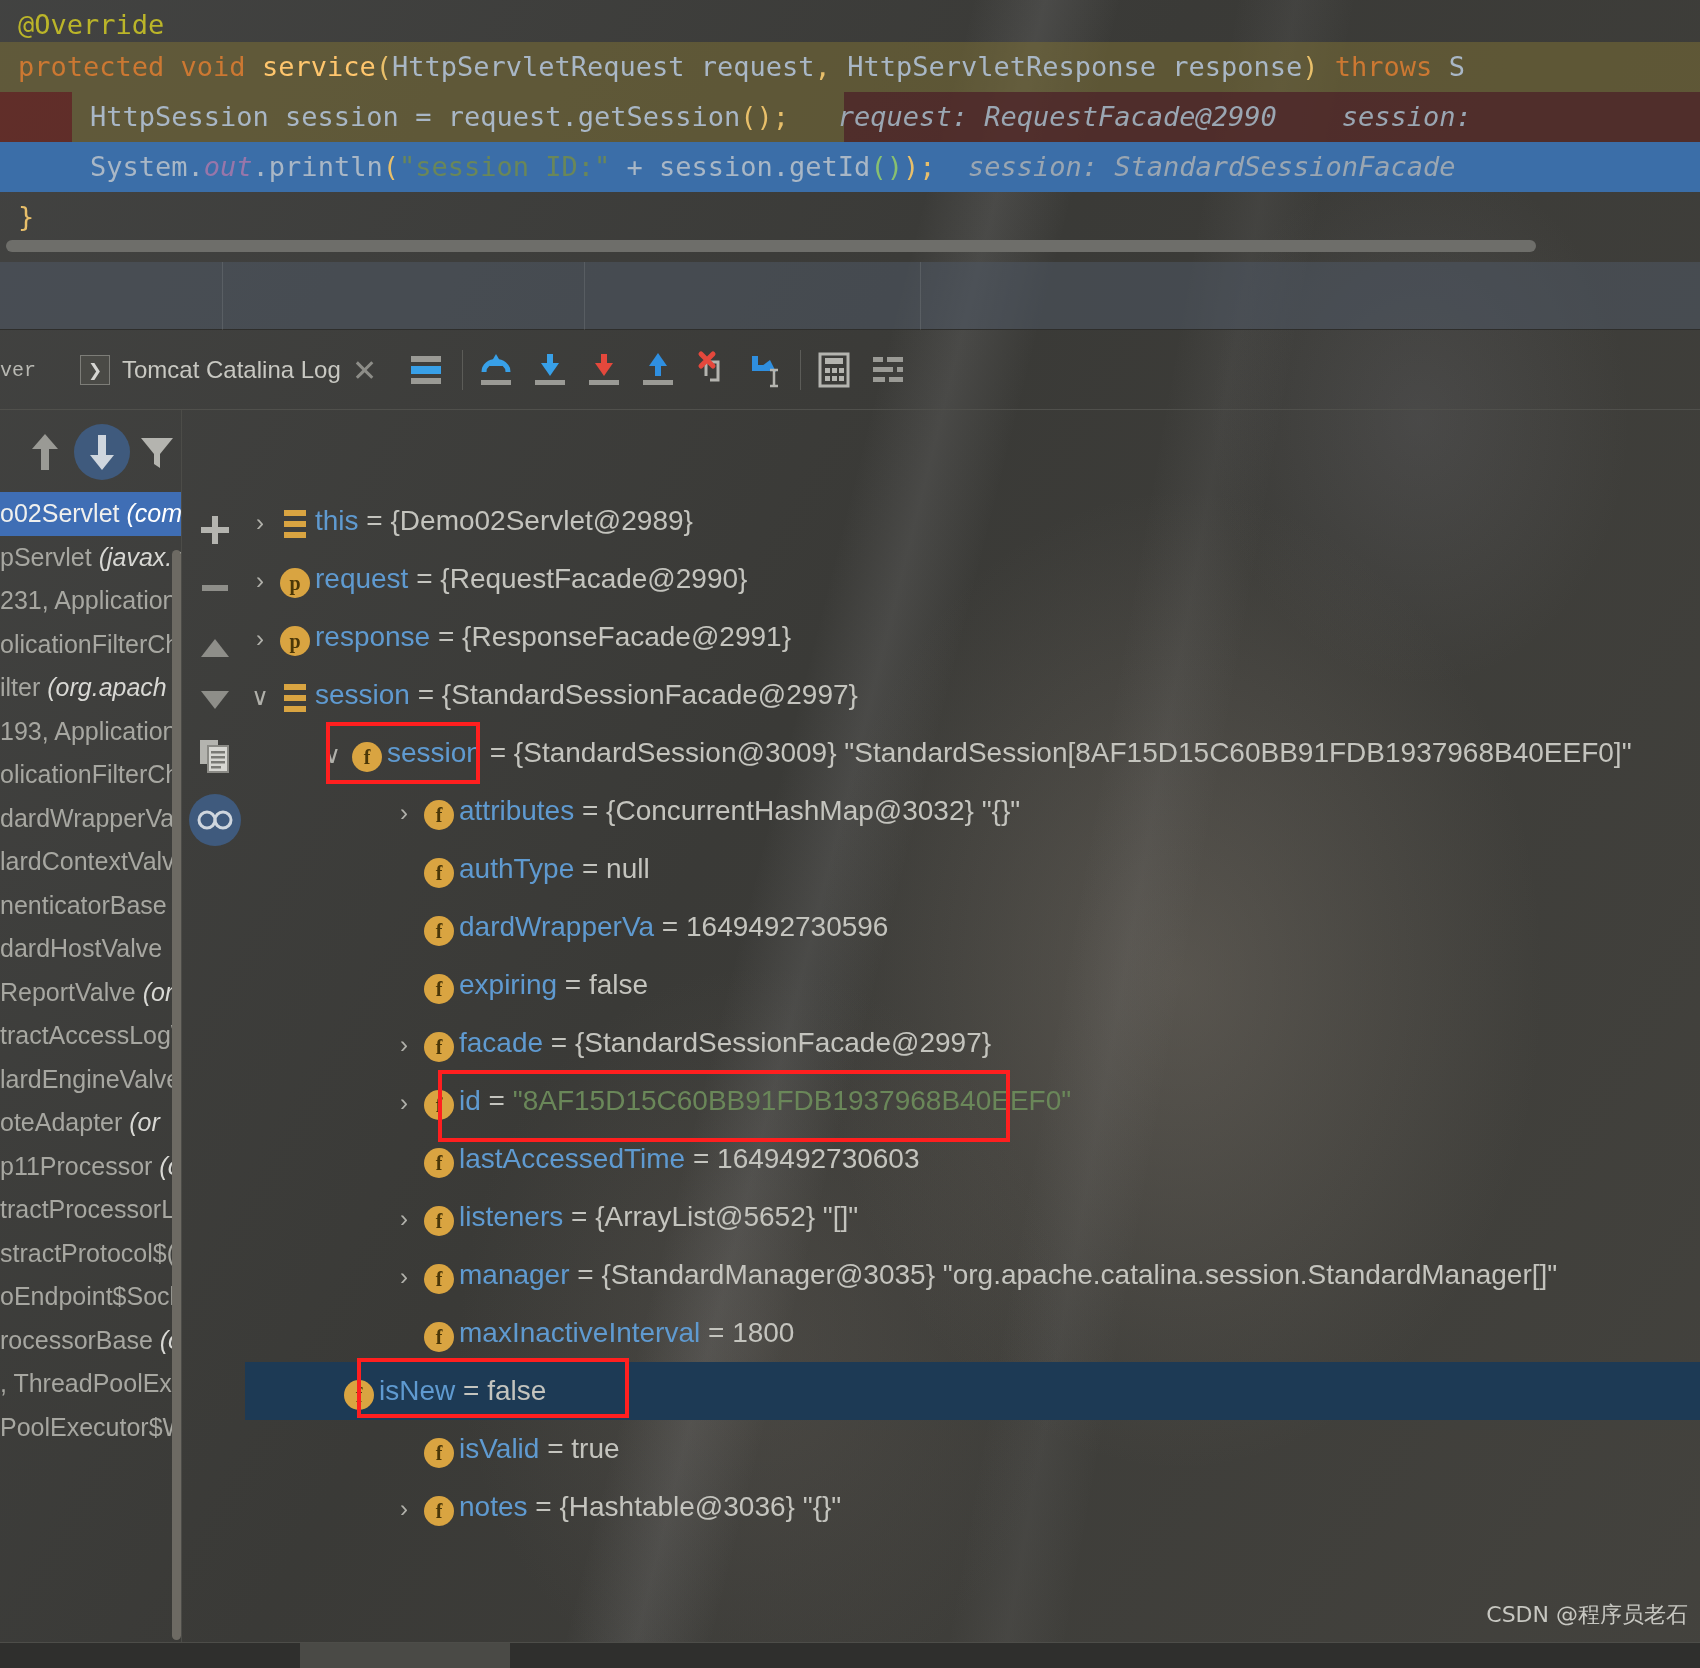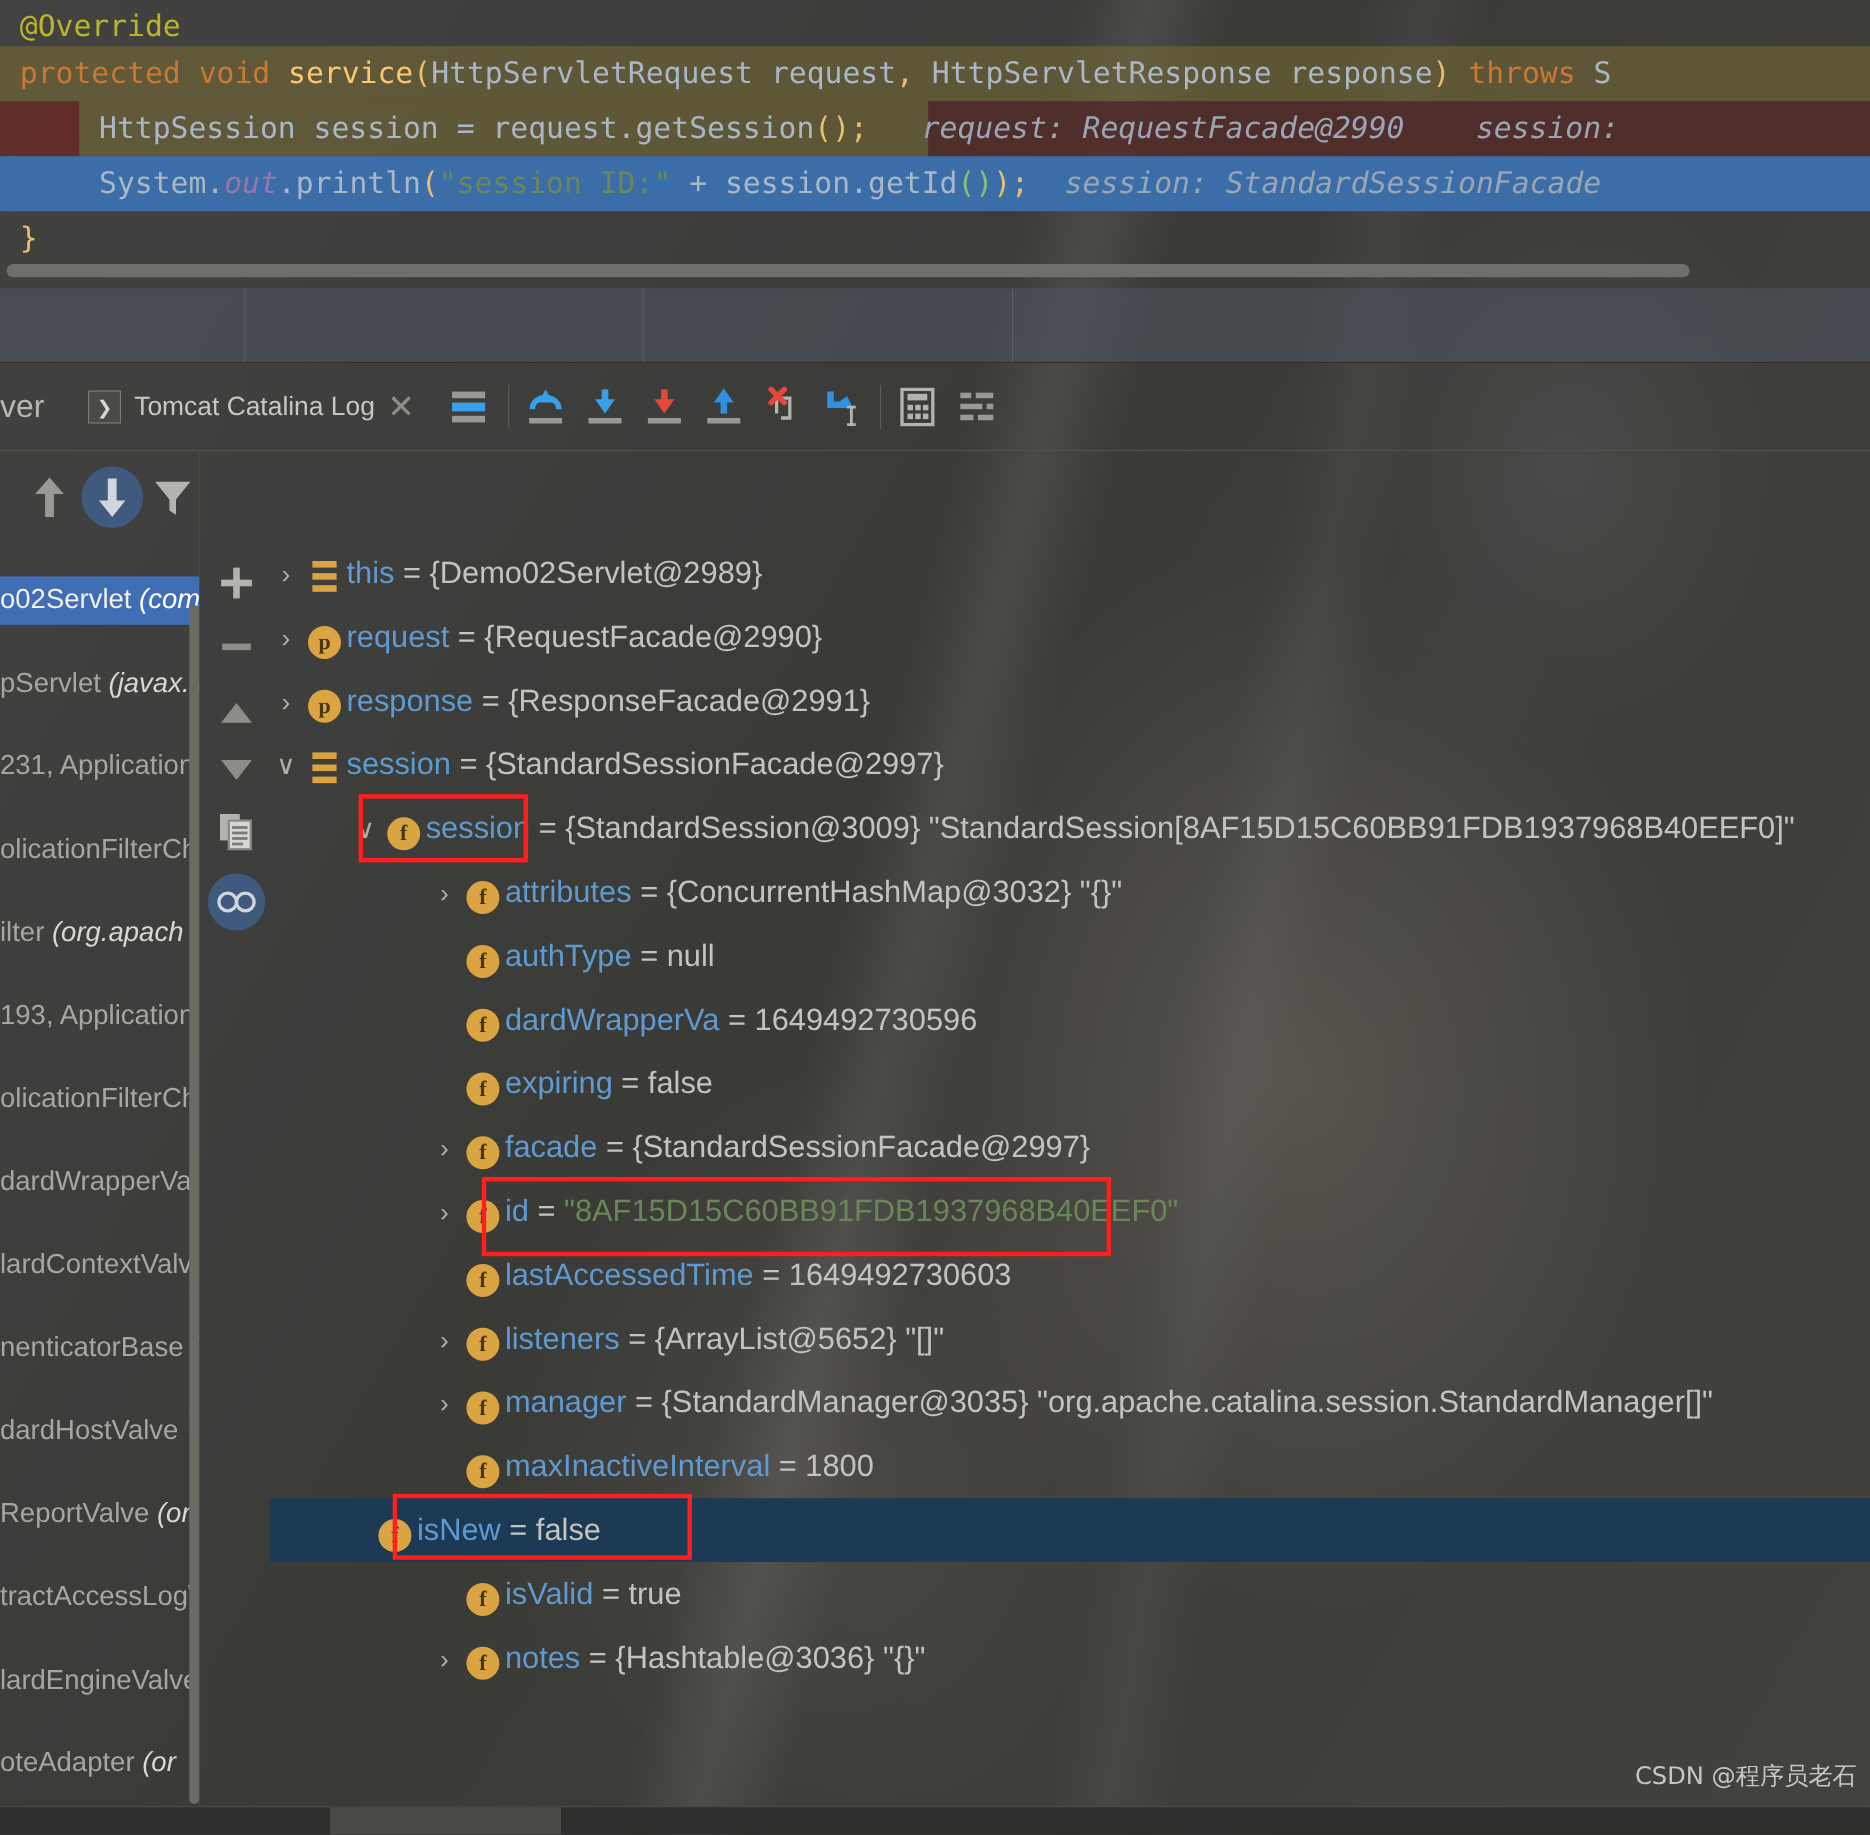--- a/index.html
+++ b/index.html
@@ -88,21 +88,21 @@
   .tabstrip .div1 { position:absolute; left:222px; top:0; width:1px; height:68px; background: rgba(255,255,255,0.10); }
   .tabstrip .div2 { position:absolute; left:584px; top:0; width:1px; height:68px; background: rgba(255,255,255,0.10); }
   .tabstrip .div3 { position:absolute; left:920px; top:0; width:1px; height:68px; background: rgba(255,255,255,0.10); }
 
   
   .dbgbar {
     position:absolute; left:0; top:330px; width:1700px; height:80px;
     border-bottom: 1px solid #50504c;
   }
   .dbg-item { position:absolute; top:0; height:80px; display:flex; align-items:center; }
-  .ver-label { left: 0px; color:#b8b8b2; font-size:29px; }
+  .ver-label { left: 0px; color:#b8b8b2; font-size:20px;font-family:Liberation Mono, monospace; }
   .console-tab { left: 80px; display:flex; align-items:center; gap:12px; }
   .console-chip {
     width:30px; height:30px; background:#4a4a46; border:1px solid #7d7d78;
     display:flex; align-items:center; justify-content:center;
     color:#d6d6d2; font-size:17px; line-height:1;
   }
   .console-label { color:#c8c8c2; font-size:24px; }
   .tab-close { left: 352px; color:#8d8d88; font-size:30px; }
   .tbtn { display:flex; align-items:center; justify-content:center; cursor:default; }
   .tsep { position:absolute; top:20px; width:1px; height:40px; background:#5c5c58; }
@@ -113,21 +113,20 @@
     border-right: 1px solid #4c4c48;
     overflow:hidden;
   }
   .frames-toolbar { position:absolute; left:0; top:0; width:182px; height:82px; }
   .frames-list { position:absolute; left:0; top:82px; width:182px; height:1176px; }
   .frame-row {
     height:43.5px; line-height:43.5px;
     color:#a7a7a1; font-size:25px;
     white-space:nowrap; padding-left:0px;
     overflow:hidden;
-    margin-top:32px;
   }
   .frame-row.sel { background:#3f6eb5; color:#f0f0ee; }
   .frame-row i { font-style:italic; color:#d8d8d4; }
   .frame-row.sel i { color:#ffffff; }
   .frames-scrollbar {
     position:absolute; left:172px; top:140px; width:9px; height:1090px;
     background:#6d6a63; border-radius:5px;
   }
 
   .vars-panel { position:absolute; left:183px; top:410px; width:1517px; height:1258px; }

